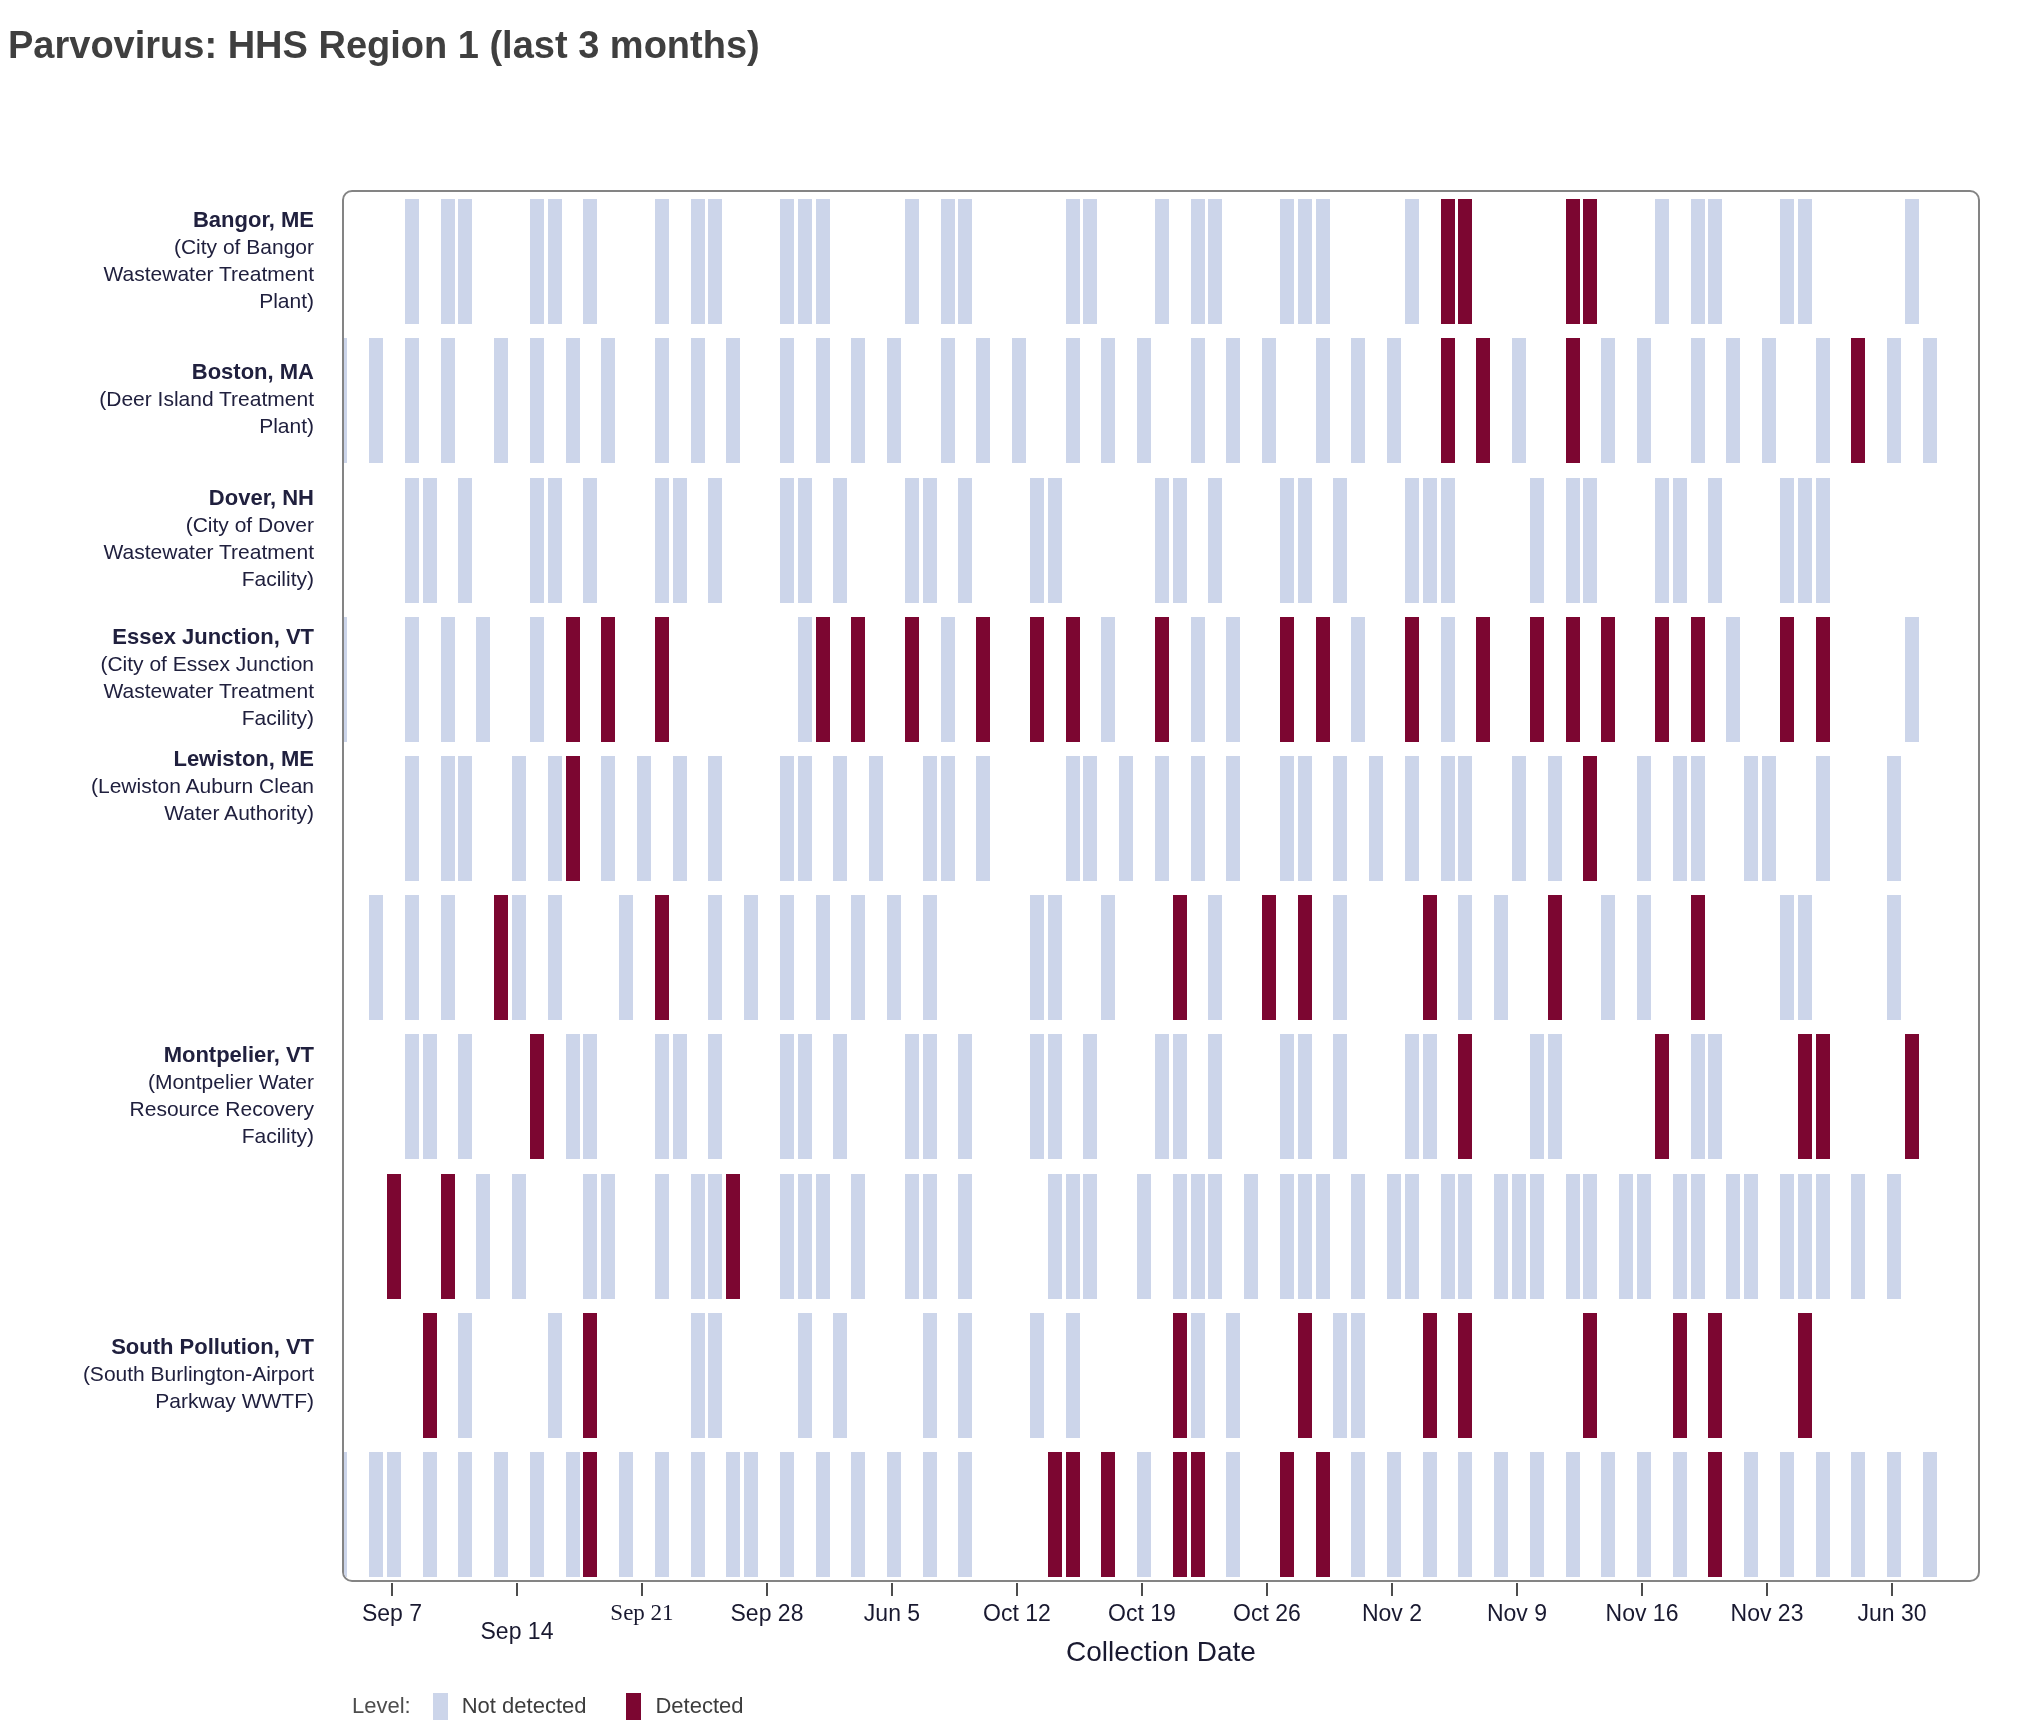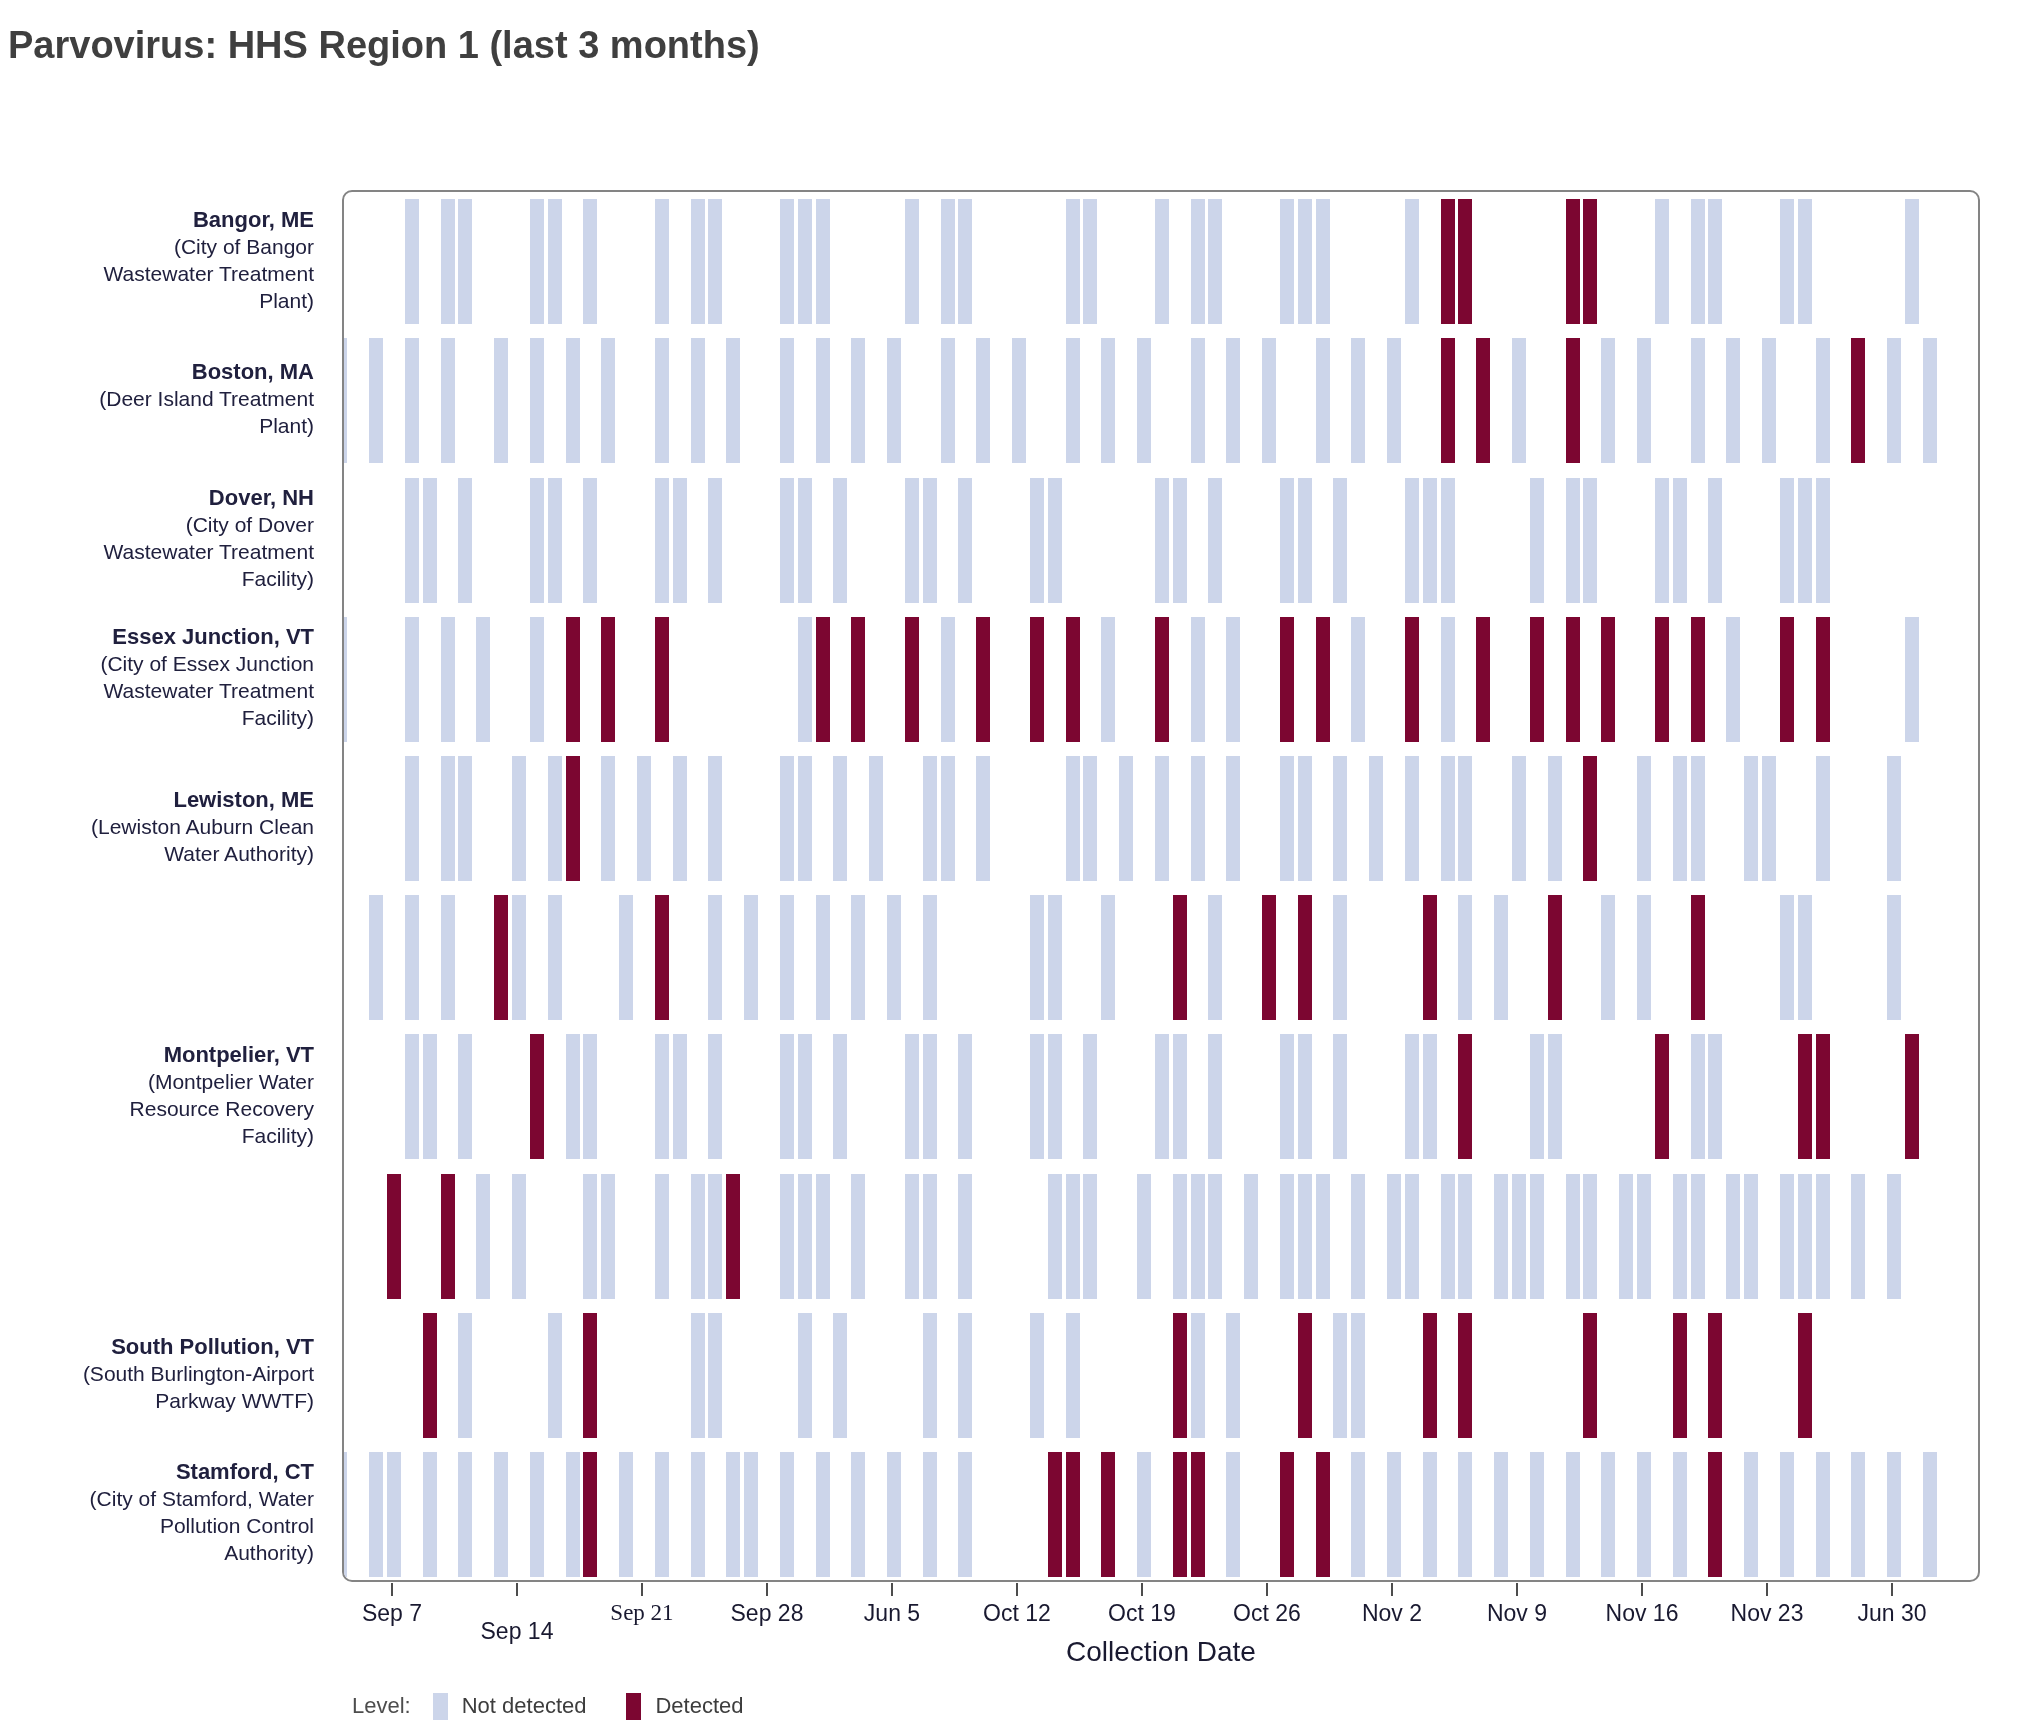--- a/index.html
+++ b/index.html
@@ -41,41 +41,35 @@
       <div class="fac">(City of Dover</div>
       <div class="fac">Wastewater Treatment</div>
       <div class="fac">Facility)</div>
     </div>
     <div class="row-label" style="top: 417.6px; height: 139.2px;">
       <div class="city">Essex Junction, VT</div>
       <div class="fac">(City of Essex Junction</div>
       <div class="fac">Wastewater Treatment</div>
       <div class="fac">Facility)</div>
     </div>
-    <div class="row-label" style="top: 567px; height: 139.2px;">
+    <div class="row-label" style="top: 526px; height: 139.2px;">
       <div class="city">Lewiston, ME</div>
       <div class="fac">(Lewiston Auburn Clean</div>
       <div class="fac">Water Authority)</div>
     </div>
     <div class="row-label" style="top: 835.2px; height: 139.2px;">
       <div class="city">Montpelier, VT</div>
       <div class="fac">(Montpelier Water</div>
       <div class="fac">Resource Recovery</div>
       <div class="fac">Facility)</div>
     </div>
     <div class="row-label" style="top: 1113.6px; height: 139.2px;">
       <div class="city">South Pollution, VT</div>
       <div class="fac">(South Burlington-Airport</div>
       <div class="fac">Parkway WWTF)</div>
-    </div>
-    <div class="row-label" style="top: 1252.8px; height: 139.2px;">
-      <div class="city">Stamford, CT</div>
-      <div class="fac">(City of Stamford, Water</div>
-      <div class="fac">Pollution Control</div>
-      <div class="fac">Authority)</div>
     </div>
   </div>
 
 <div id="plot">
     <div class="tile" style="left: 60.857px; top: 7.1px; background: rgb(204, 213, 234);"></div>
     <div class="tile" style="left: 96.571px; top: 7.1px; background: rgb(204, 213, 234);"></div>
     <div class="tile" style="left: 114.428px; top: 7.1px; background: rgb(204, 213, 234);"></div>
     <div class="tile" style="left: 185.856px; top: 7.1px; background: rgb(204, 213, 234);"></div>
     <div class="tile" style="left: 203.713px; top: 7.1px; background: rgb(204, 213, 234);"></div>
     <div class="tile" style="left: 239.427px; top: 7.1px; background: rgb(204, 213, 234);"></div>

